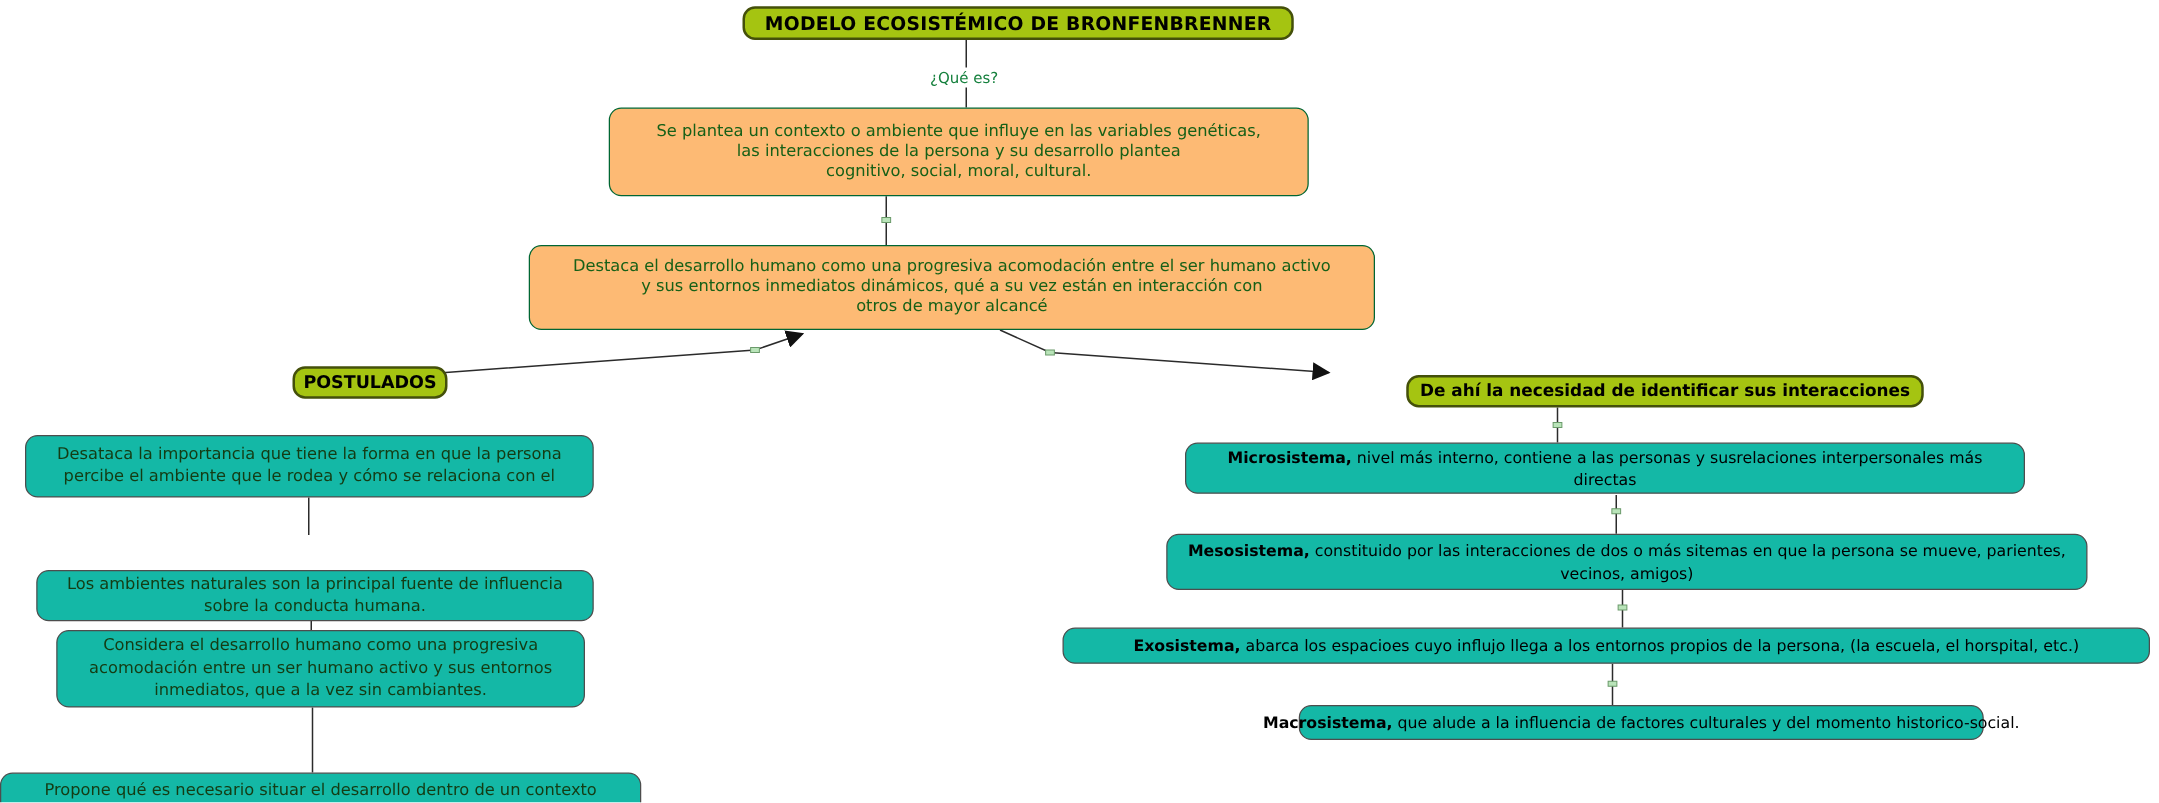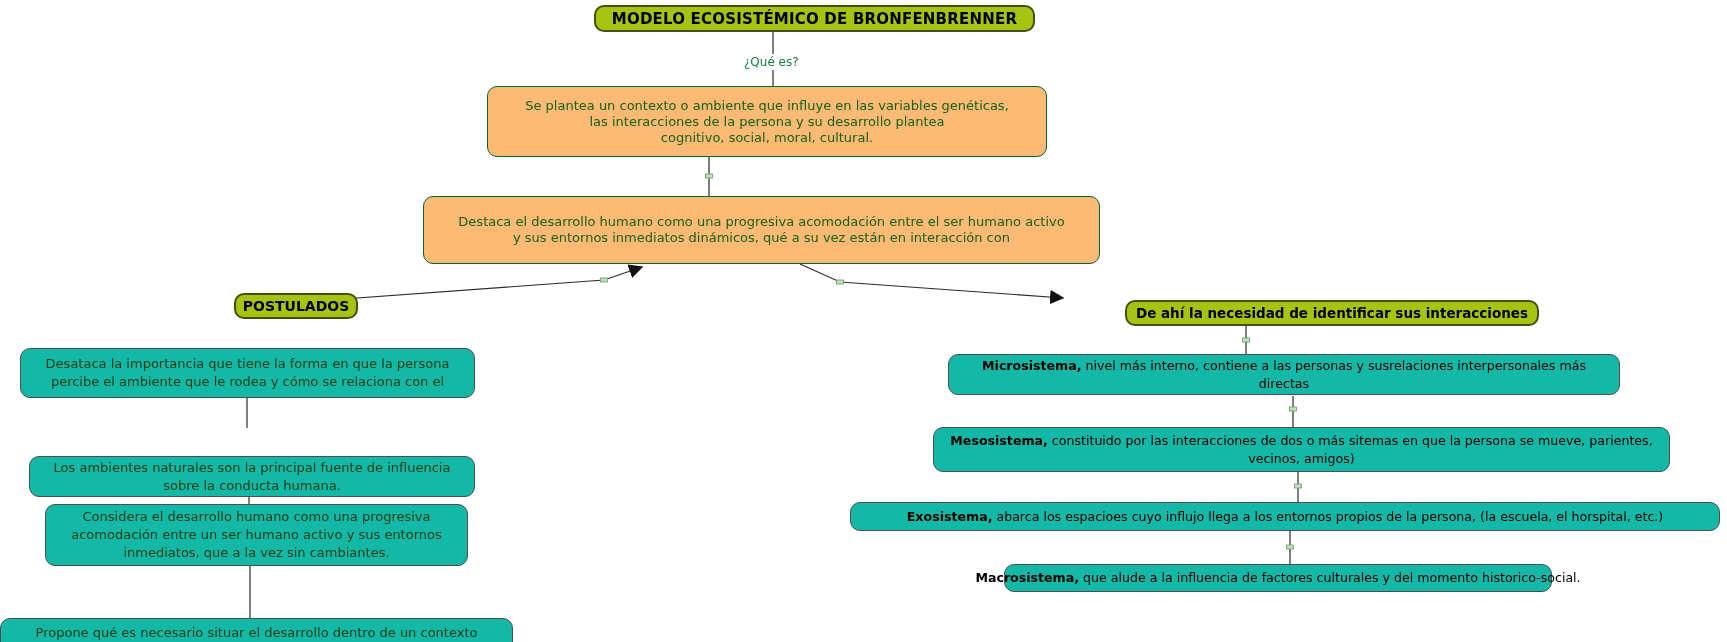--- a/index.html
+++ b/index.html
@@ -66,20 +66,21 @@
 
   <div class="node bright" style="left:487px;top:86px;width:560px;height:71px;">
     <div class="txtline">Se plantea un contexto o ambiente que influye en las variables genéticas,</div>
     <div class="txtline">las interacciones de la persona y su desarrollo plantea</div>
     <div class="txtline">cognitivo, social, moral, cultural.</div>
   </div>
 
   <div class="node bright" style="left:423px;top:196px;width:677px;height:68px;">
     <div class="txtline">Destaca el desarrollo humano como una progresiva acomodación entre el ser humano activo</div>
     <div class="txtline">y sus entornos inmediatos dinámicos, qué a su vez están en interacción con</div>
+    <div class="txtline">otros de mayor alcancé</div>
   </div>
 
   <div class="node hdr nowrap" style="left:192px;top:293px;width:124px;height:26px;font-size:14px;">
     <span>POSTULADOS</span>
   </div>
 
   <div class="node hdr nowrap" style="left:1083px;top:300px;width:414px;height:26px;font-size:13.5px;">
     <span>De ahí la necesidad de identificar sus interacciones</span>
   </div>
 
@@ -104,17 +105,17 @@
   </div>
 
   <div class="node lite right" style="left:933px;top:427px;width:737px;height:45px;padding:0 10px;">
     <span><span class="term">Mesosistema,</span><span> constituido por las interacciones de dos o más sitemas en que la persona se mueve, parientes, vecinos, amigos)</span></span>
   </div>
 
   <div class="node lite right nowrap" style="left:850px;top:502px;width:870px;height:29px;">
     <span><span class="term">Exosistema,</span><span> abarca los espacioes cuyo influjo llega a los entornos propios de la persona, (la escuela, el horspital, etc.)</span></span>
   </div>
 
-  <div class="node lite right nowrap" style="left:1004px;top:564px;width:548px;height:28px;">
+  <div class="node lite right nowrap" style="left:1039px;top:564px;width:548px;height:28px;">
     <span><span class="term">Macrosistema,</span><span> que alude a la influencia de factores culturales y del momento historico-social.</span></span>
   </div>
 
 </div>
 
 </body></html>

